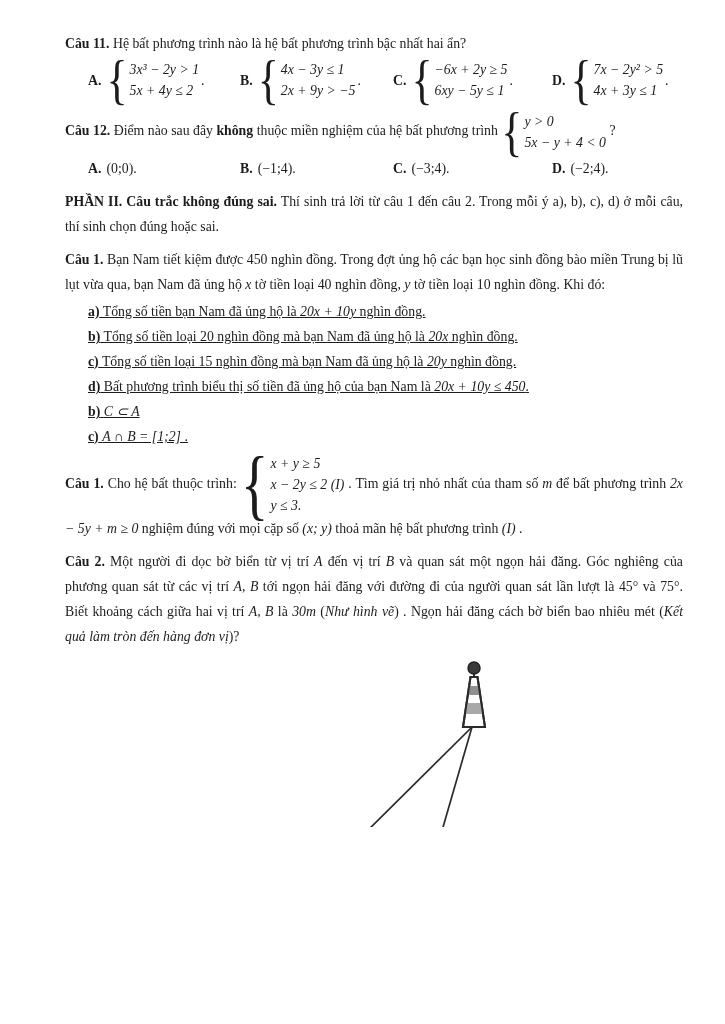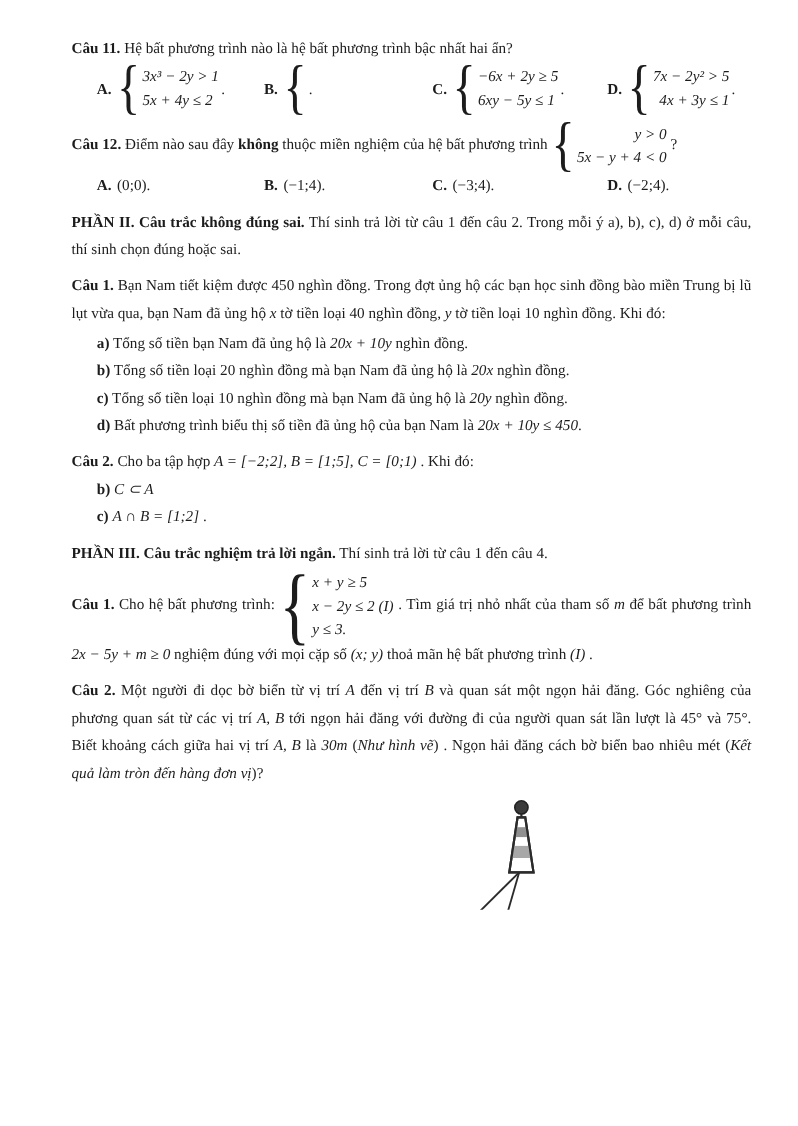--- a/index.html
+++ b/index.html
@@ -8,28 +8,28 @@
     font-family:"Liberation Serif", serif;
     font-size:13.8px;color:#1c1c1c;
   }
   .page{position:relative;width:725px;height:827px;overflow:hidden;background:#fff;}
   .content{position:absolute;left:65px;right:42px;top:31px;text-align:justify;}
   p{margin:0;line-height:25px;}
   .run-b{font-weight:bold;}
   .run-i{font-style:italic;}
   .run-n{font-style:normal;}
   .mt4{margin-top:4px;} .mt8{margin-top:8px;} .mt2{margin-top:2px;}
-  .indent{padding-left:23px;}
+  .indent{padding-left:23px;text-decoration:underline;}
   
   .system{display:inline-flex;align-items:center;vertical-align:middle;font-style:italic;}
   .brace{font-style:normal;line-height:1;display:inline-block;font-weight:400;color:#1c1c1c;}
   .brace.b2{font-size:44px;transform:scaleY(1.25);}
   .brace.b3{font-size:58px;transform:scaleY(1.35);}
   .sys-rows{display:flex;flex-direction:column;line-height:21px;padding-left:2px;}
-  .sys-rows.center{align-items:flex-end;}
+  .sys-rows.center{align-items:flex-start;}
   .sys-rows.left{align-items:flex-start;}
   .sys-dot{font-style:normal;margin-left:2px;align-self:center;}
   
   .options-row{display:flex;padding-left:23px;line-height:25px;}
   .options-row .opt{display:inline-flex;align-items:center;}
   .options-row .opt:nth-child(1){width:152px;}
   .options-row .opt:nth-child(2){width:153px;}
   .options-row .opt:nth-child(3){width:159px;}
   .opt-label{font-weight:bold;margin-right:5px;}
   .opt-sys{display:inline-flex;align-items:center;font-style:italic;}
@@ -60,20 +60,24 @@
             <span>3x³ − 2y &gt; 1</span>
             <span>5x + 4y ≤ 2</span>
           </span>
           <span class="sys-dot">.</span>
         </span>
       </span>
       <span class="opt">
         <span class="opt-label">B.</span>
         <span class="opt-sys">
           <span class="brace b2">{</span>
+          <span class="sys-rows left">
+            <span>4x − 3y ≤ 1</span>
+            <span>2x + 9y &gt; −5</span>
+          </span>
           <span class="sys-dot">.</span>
         </span>
       </span>
       <span class="opt">
         <span class="opt-label">C.</span>
         <span class="opt-sys">
           <span class="brace b2">{</span>
           <span class="sys-rows left">
             <span>−6x + 2y ≥ 5</span>
             <span>6xy − 5y ≤ 1</span>
@@ -121,30 +125,28 @@
       <span class="opt">
         <span class="opt-label">D.</span>
         <span>(−2;4).</span>
       </span>
     </div>
 
     <p class="mt8"><span class="run-b">PHẦN II. Câu trắc không đúng sai.</span><span class="run-n"> Thí sinh trả lời từ câu 1 đến câu 2. Trong mỗi ý a), b), c), d) ở mỗi câu, thí sinh chọn đúng hoặc sai.</span></p>
     <p class="mt8"><span class="run-b">Câu 1.</span><span class="run-n"> Bạn Nam tiết kiệm được 450 nghìn đồng. Trong đợt ủng hộ các bạn học sinh đồng bào miền Trung bị lũ lụt vừa qua, bạn Nam đã ủng hộ </span><span class="run-i">x</span><span class="run-n"> tờ tiền loại 40 nghìn đồng, </span><span class="run-i">y</span><span class="run-n"> tờ tiền loại 10 nghìn đồng. Khi đó:</span></p>
     <p class="indent mt2"><span class="run-b">a)</span><span class="run-n"> Tổng số tiền bạn Nam đã ủng hộ là </span><span class="run-i">20x + 10y</span><span class="run-n"> nghìn đồng.</span></p>
     <p class="indent"><span class="run-b">b)</span><span class="run-n"> Tổng số tiền loại 20 nghìn đồng mà bạn Nam đã ủng hộ là </span><span class="run-i">20x</span><span class="run-n"> nghìn đồng.</span></p>
-    <p class="indent"><span class="run-b">c)</span><span class="run-n"> Tổng số tiền loại 10 nghìn đồng mà bạn Nam đã ủng hộ là </span><span class="run-i">20y</span><span class="run-n"> nghìn đồng.</span></p>
+    <p class="indent"><span class="run-b">c)</span><span class="run-n"> Tổng số tiền loại 15 nghìn đồng mà bạn Nam đã ủng hộ là </span><span class="run-i">20y</span><span class="run-n"> nghìn đồng.</span></p>
     <p class="indent"><span class="run-b">d)</span><span class="run-n"> Bất phương trình biểu thị số tiền đã ủng hộ của bạn Nam là </span><span class="run-i">20x + 10y ≤ 450</span><span class="run-n">.</span></p>
 
-    <p class="mt8"><span class="run-b">Câu 2.</span><span class="run-n"> Cho ba tập hợp </span><span class="run-i">A = [−2;2], B = [1;5], C = [0;1)</span><span class="run-n"> . Khi đó:</span></p>
     <p class="indent"><span class="run-b">b)</span><span class="run-n"> </span><span class="run-i">C ⊂ A</span></p>
     <p class="indent"><span class="run-b">c)</span><span class="run-n"> </span><span class="run-i">A ∩ B = [1;2]</span><span class="run-n"> .</span></p>
 
-    <p class="mt8"><span class="run-b">PHẦN III. Câu trắc nghiệm trả lời ngắn.</span><span class="run-n"> Thí sinh trả lời từ câu 1 đến câu 4.</span></p>
     <p class="mt4">
-      <span><span class="run-b">Câu 1.</span><span class="run-n"> Cho hệ bất phương trình: </span></span>
+      <span><span class="run-b">Câu 1.</span><span class="run-n"> Cho hệ bất thuộc trình: </span></span>
       <span class="system">
         <span class="brace b3">{</span>
         <span class="sys-rows left">
           <span>x + y ≥ 5</span>
           <span>x − 2y ≤ 2  (I)</span>
           <span>y ≤ 3.</span>
         </span>
       </span>
       <span><span class="run-n">. Tìm giá trị nhỏ nhất của tham số </span><span class="run-i">m</span><span class="run-n"> để bất phương trình </span><span class="run-i">2x − 5y + m ≥ 0</span><span class="run-n"> nghiệm đúng với mọi cặp số </span><span class="run-i">(x; y)</span><span class="run-n"> thoả mãn hệ bất phương trình </span><span class="run-i">(I)</span><span class="run-n"> .</span></span>
     </p>

